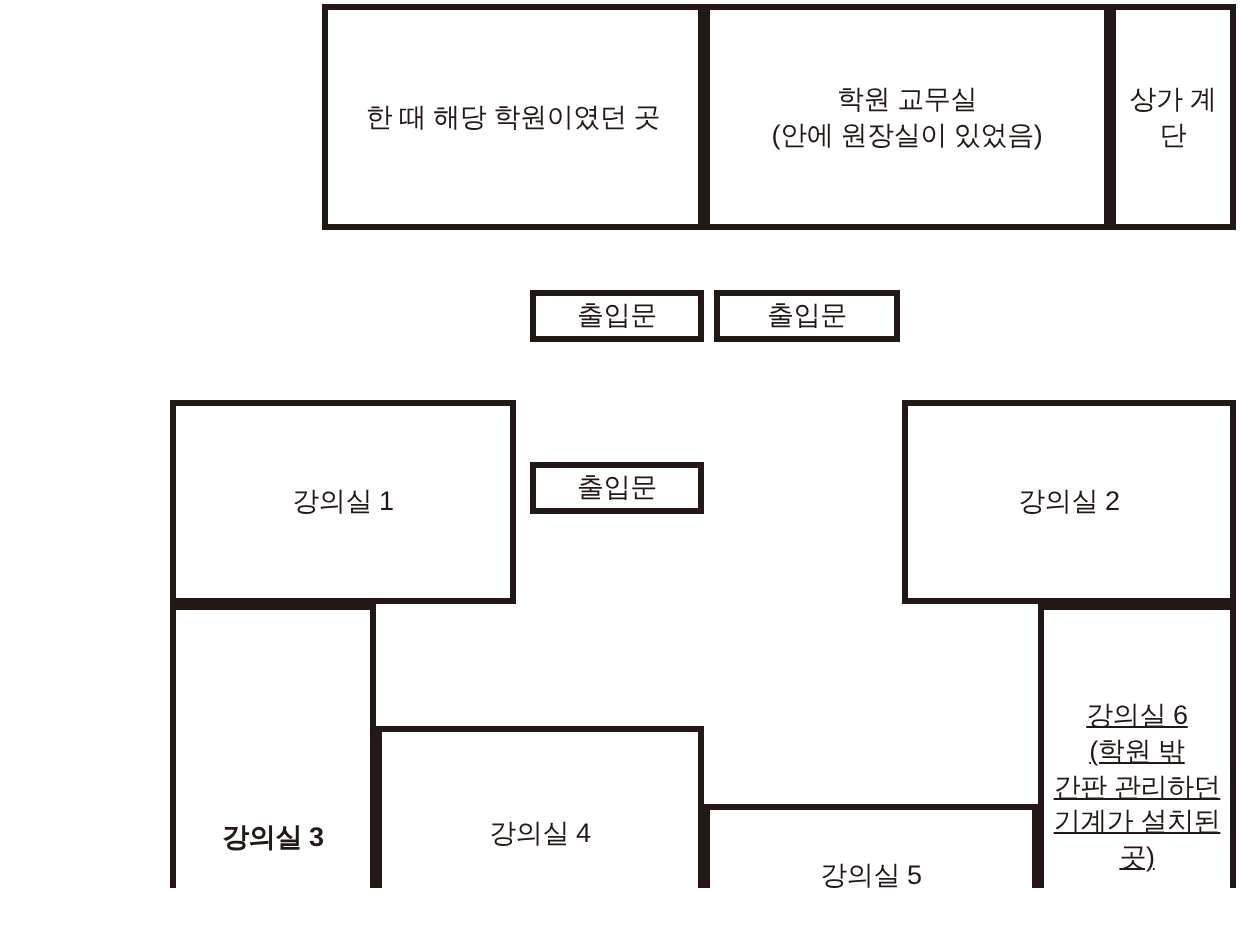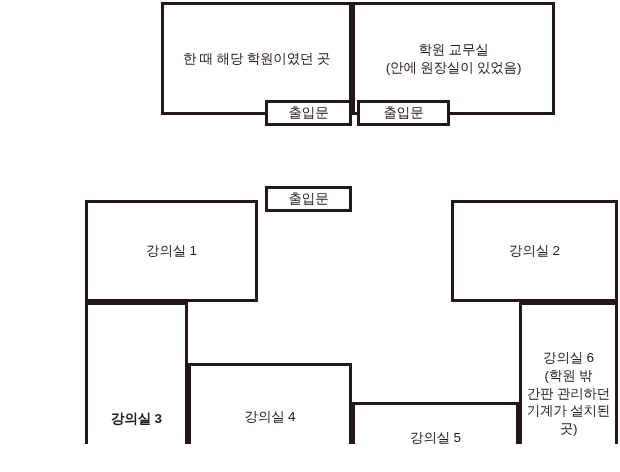--- a/index.html
+++ b/index.html
@@ -48,20 +48,21 @@
     box-sizing: border-box;
     border: 3px solid #231815;
     background: #ffffff;
     display: flex;
     align-items: center;
     justify-content: center;
     font-size: 13.5px;
     color: #231815;
     letter-spacing: -0.2px;
     z-index: 20;
+    margin-top: 45px;
   }
   .label {
     display: block;
     pointer-events: none;
   }
   
   .room.label-top {
     align-items: flex-start;
     padding-top: 44px;
   }
@@ -78,20 +79,23 @@
 
   <div class="room" style="left:161px; top:2px; width:191px; height:113px;">
     <span class="label">한 때 해당 학원이였던 곳</span>
   </div>
 
   <div class="room" style="left:352px; top:2px; width:203px; height:113px;">
     <span class="label">학원 교무실
 (안에 원장실이 있었음)</span>
   </div>
 
+  <div class="room" style="left:555px; top:2px; width:63px; height:113px;">
+    <span class="label">상가 계단</span>
+  </div>
 
 
   <div class="room" style="left:85px; top:200px; width:173px; height:102px;">
     <span class="label">강의실 1</span>
   </div>
 
   <div class="room" style="left:451px; top:200px; width:167px; height:102px;">
     <span class="label">강의실 2</span>
   </div>
 
@@ -102,21 +106,21 @@
   <div class="room" style="left:188px; top:363px; width:164px; height:107px;">
     <span class="label">강의실 4</span>
   </div>
 
   <div class="room" style="left:352px; top:363px; width:167px; height:107px;margin-top:39px;">
     <span class="label">강의실 5
 (해당 학년이 주로 쓰던
 강의실)</span>
   </div>
 
-  <div class="room label-top" style="left:519px; top:302px; width:99px; height:168px;">
+  <div class="room label-top" style="left:519px; top:302px; width:99px; height:168px;text-decoration:underline;">
     <span class="label">강의실 6
 (학원 밖
 간판 관리하던
 기계가 설치된
 곳)</span>
   </div>
 
   <div class="door" style="left:265px; top:100px; width:87px; height:26px;">
     <span class="label">출입문</span>
   </div>

